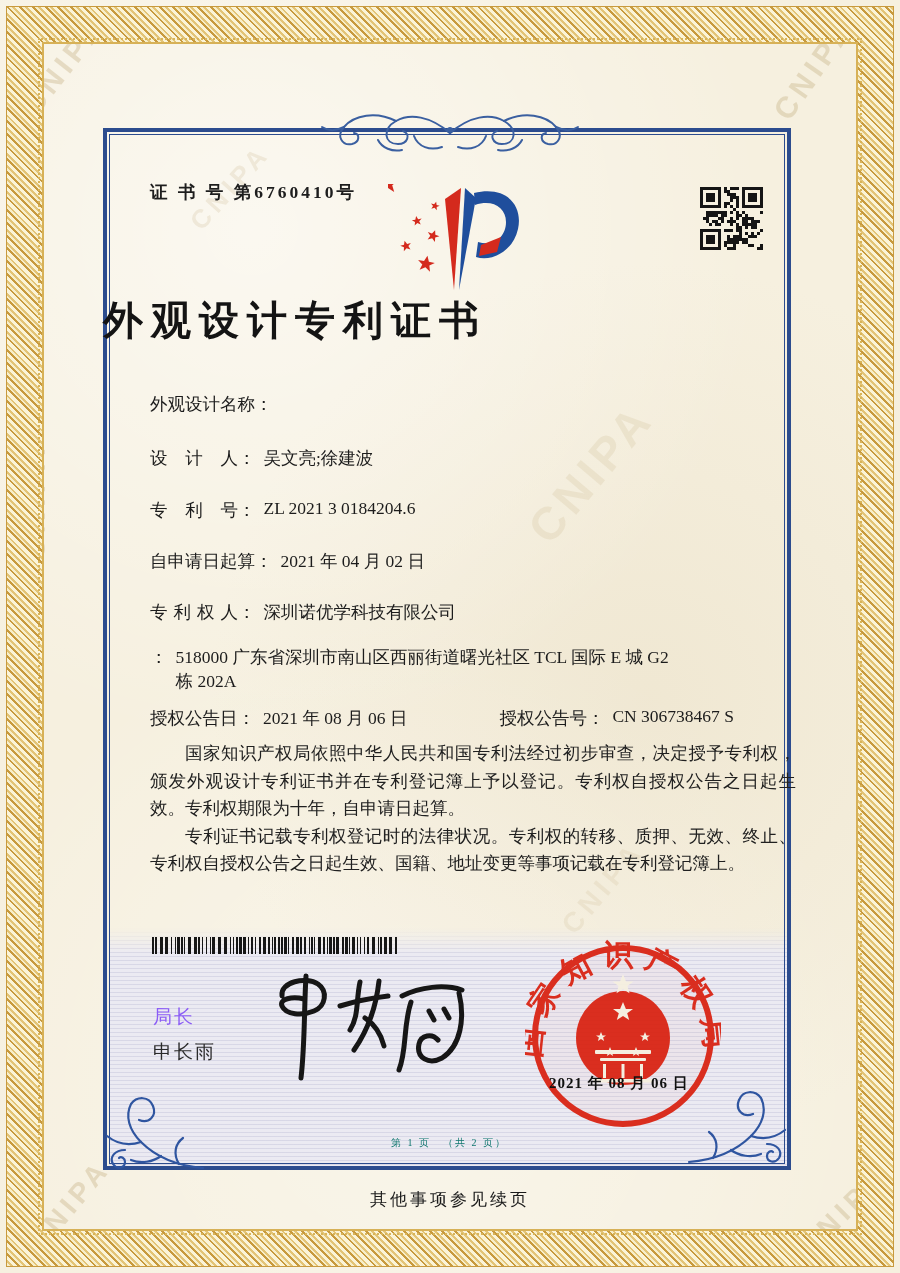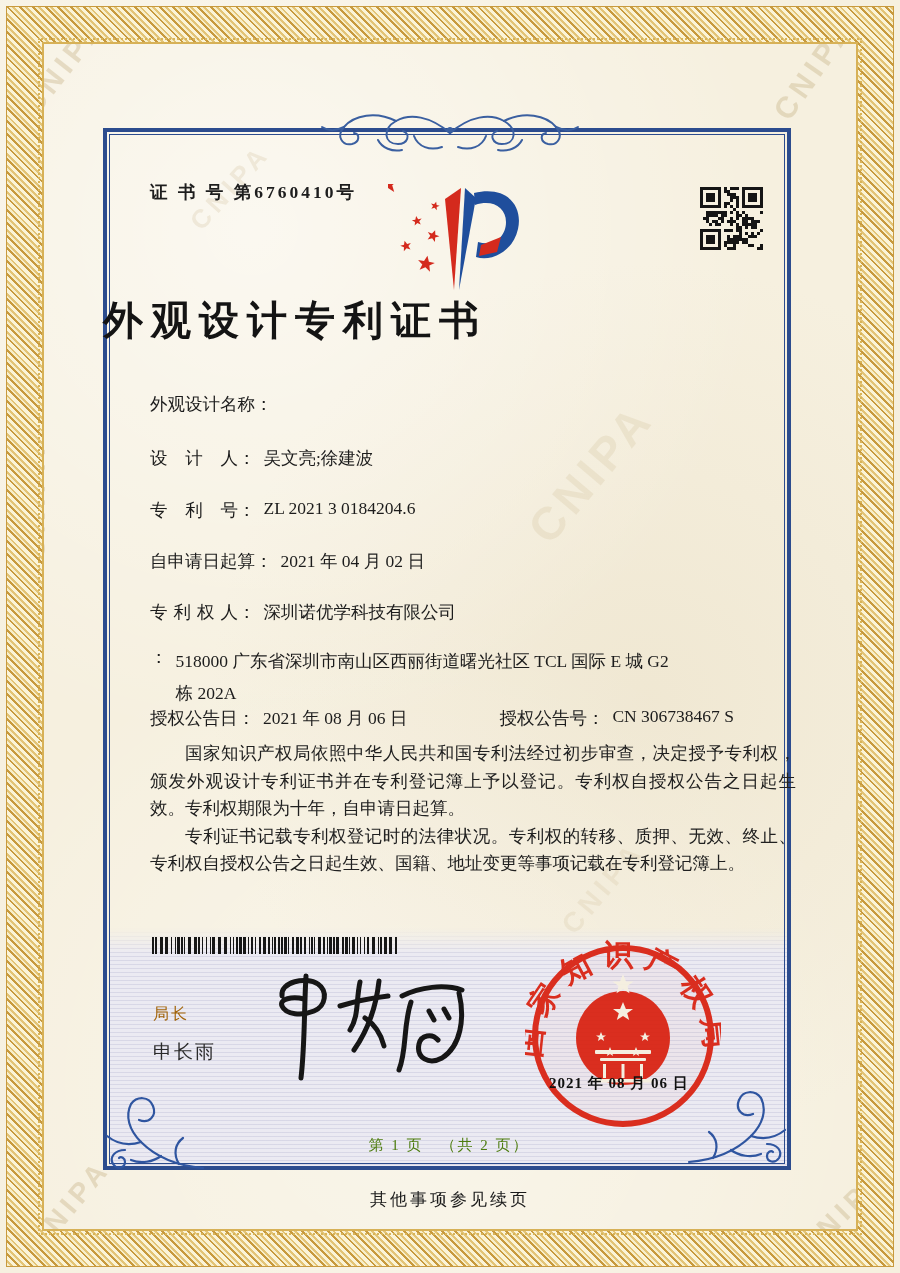--- a/index.html
+++ b/index.html
@@ -42,40 +42,40 @@
   .title{position:absolute;left:103px;top:293px;width:692px;text-align:left;
       font-size:40px;font-weight:bold;letter-spacing:8px;color:#141414;}
   
   .field{position:absolute;left:150px;width:645px;font-size:17.5px;color:#1c1c1c;display:flex;}
   .field .label{display:inline-block;min-width:88px;text-align:justify;text-align-last:justify;
       white-space:nowrap;flex:0 0 auto;}
   .field .colon{flex:0 0 auto;}
   .field .value{margin-left:8px;}
   .f-name{top:392px;} .f-designer{top:446px;} .f-patno{top:498px;}
   .f-appdate{top:549px;} .f-patentee{top:600px;} .f-address{top:645px;}
-  .f-address .value{width:510px;line-height:32px;}
+  .f-address .value{width:510px;line-height:24px;}
   .f-grant{top:706px;}
   .grant-col2{margin-left:92px;display:flex;}
   
   .paras{position:absolute;left:150px;top:740px;width:646px;font-size:17.5px;
       line-height:27.5px;color:#202020;text-align:justify;}
   .paras p{margin:0;text-indent:2em;}
   
   .barcode{position:absolute;left:152px;top:937px;height:17px;display:flex;align-items:stretch;}
   .barcode i{display:block;background:#161616;}
   .commissioner-title{position:absolute;left:153px;top:1004px;
-      font-family:"Liberation Sans",sans-serif;font-size:16px;color:#a16207;letter-spacing:2px;}
+      font-family:"Liberation Sans",sans-serif;font-size:19px;color:#8b5cf6;letter-spacing:2px;}
   .commissioner-name{position:absolute;left:153px;top:1039px;
       font-family:"Liberation Sans",sans-serif;font-size:19px;color:#2a2a2a;letter-spacing:2px;}
   .signature{position:absolute;left:262px;top:966px;}
   .seal{position:absolute;left:525px;top:936px;}
   .seal-date{position:absolute;left:549px;top:1074px;width:190px;font-size:15px;font-weight:bold;
       color:#101010;letter-spacing:1px;}
   .page-info{position:absolute;left:103px;top:1136px;width:692px;text-align:center;
-      font-size:15px;letter-spacing:2px;color:#4d7c0f;}
+      font-size:10px;letter-spacing:2px;color:#0f766e;}
   .footer-note{position:absolute;left:0;top:1188px;width:900px;text-align:center;
       font-size:17px;letter-spacing:3px;color:#1a1a1a;}
   .flourish{position:absolute;pointer-events:none;}
 </style>
 </head>
 <body>
 
 <div class="paper"></div>
 
 <div class="wm" style="left:6px;top:48px;font-size:30px;transform:rotate(-52deg);">CNIPA</div>

